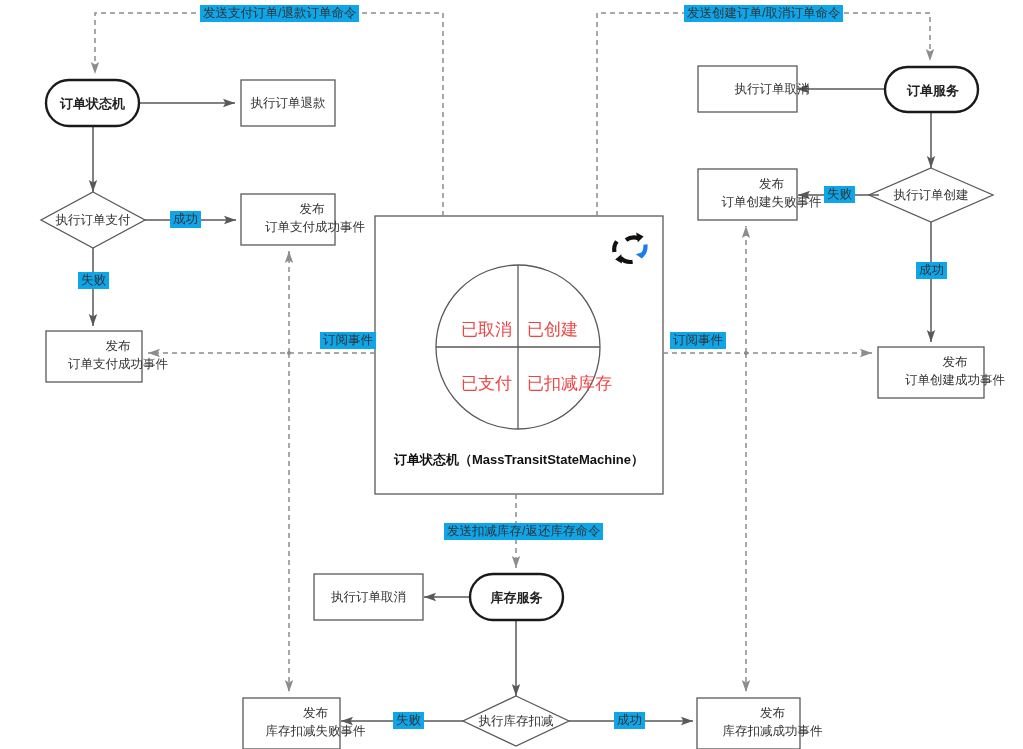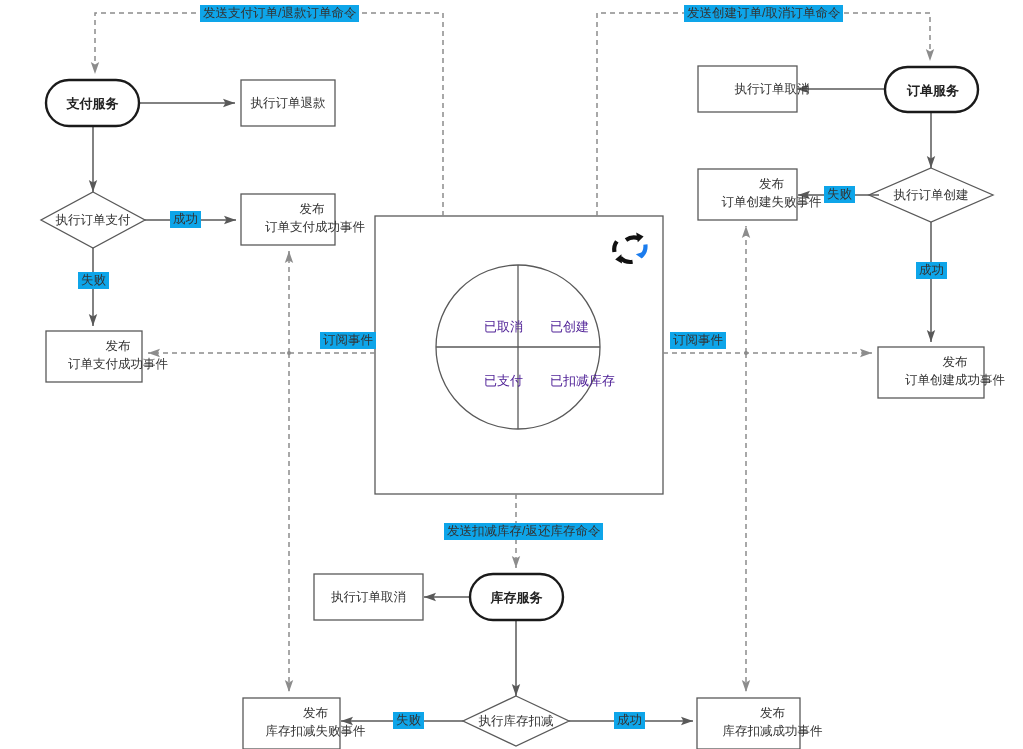--- a/index.html
+++ b/index.html
@@ -8,21 +8,21 @@
   #diagram{position:relative;width:1023px;height:749px;background:#fff;}
   svg{position:absolute;top:0;left:0;width:1023px;height:749px;}
   .lbl{position:absolute;font-size:12.5px;color:#333333;white-space:nowrap;
        text-align:center;line-height:17px;pointer-events:none;}
   .lbl.two{line-height:18px;padding-left:24px;}
   .edge-lbl{position:absolute;font-size:12.5px;color:#333333;white-space:nowrap;
             background:#0ea5e9;padding:0 3px;}
   .node-lbl{position:absolute;font-size:13px;color:#222222;white-space:nowrap;
             text-align:center;}
   .sm-title{position:absolute;font-size:13px;color:#111;font-weight:bold;white-space:nowrap;}
-  .quad{position:absolute;font-size:13px;color:#4c1d95;white-space:nowrap;margin-left:23px;}
+  .quad{position:absolute;font-size:17px;color:#ef4444;white-space:nowrap;}
 </style>
 </head>
 <body>
 
 <div id="diagram">
 
   <svg viewBox="0 0 1023 749">
     <defs>
       <marker id="arrow" markerWidth="9" markerHeight="9" refX="8" refY="3.2" orient="auto" markerUnits="strokeWidth">
         <path d="M0,0.4 L8,3.2 L0,6 L1.6,3.2 Z" fill="#595959"></path>
@@ -127,21 +127,21 @@
     </g>
   </svg>
 
   <div class="edge-lbl" style="left:200px;top:5px;">发送支付订单/退款订单命令</div>
   <div class="edge-lbl" style="left:684px;top:5px;">发送创建订单/取消订单命令</div>
   <div class="edge-lbl" style="left:444px;top:523px;">发送扣减库存/返还库存命令</div>
 
   <div class="edge-lbl" style="left:320px;top:332px;">订阅事件</div>
   <div class="edge-lbl" style="left:670px;top:332px;">订阅事件</div>
 
-  <div class="node-lbl" style="left:46px;top:95px;width:93px;font-weight:bold;">支付服务</div>
+  <div class="node-lbl" style="left:46px;top:95px;width:93px;font-weight:bold;">订单状态机</div>
   <div class="node-lbl" style="left:885px;top:82px;width:96px;font-weight:bold;">订单服务</div>
   <div class="node-lbl" style="left:470px;top:589px;width:93px;font-weight:bold;">库存服务</div>
 
   <div class="lbl" style="left:241px;top:95px;width:94px;">执行订单退款</div>
   <div class="lbl" style="left:698px;top:81px;width:92px;padding-left:28px;">执行订单取消</div>
   <div class="lbl" style="left:314px;top:589px;width:109px;">执行订单取消</div>
 
   <div class="lbl" style="left:28px;top:212px;width:130px;">执行订单支付</div>
   <div class="lbl" style="left:866px;top:187px;width:130px;">执行订单创建</div>
   <div class="lbl" style="left:451px;top:713px;width:130px;">执行库存扣减</div>
@@ -176,14 +176,15 @@
   <div class="lbl two" style="left:696px;top:704px;width:105px;">
     <div>发布</div>
     <div>库存扣减成功事件</div>
   </div>
 
   <div class="quad" style="left:461px;top:318px;">已取消</div>
   <div class="quad" style="left:527px;top:318px;">已创建</div>
   <div class="quad" style="left:461px;top:372px;">已支付</div>
   <div class="quad" style="left:527px;top:372px;">已扣减库存</div>
 
+  <div class="sm-title" style="left:375px;top:451px;width:288px;text-align:center;">订单状态机（MassTransitStateMachine）</div>
 
 </div>
 
 </body></html>

